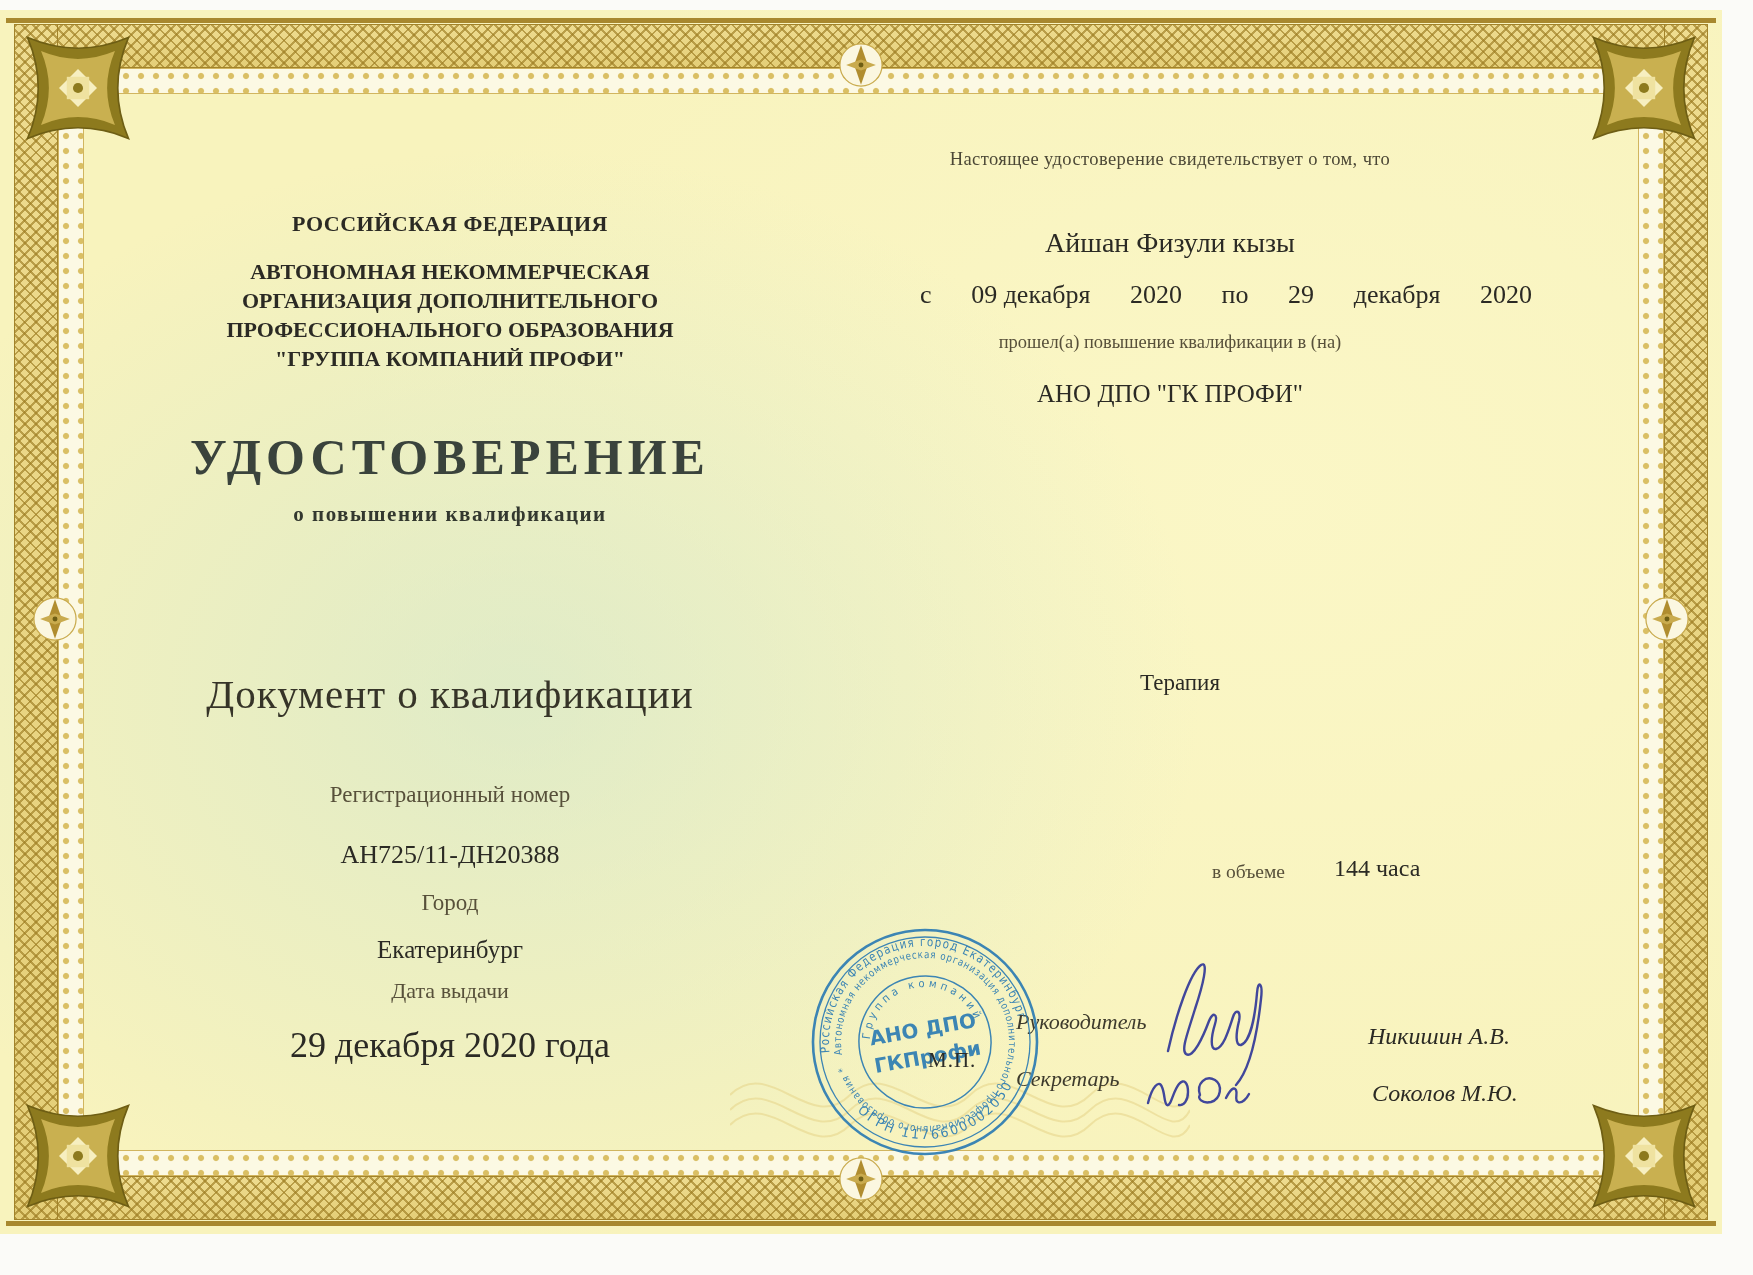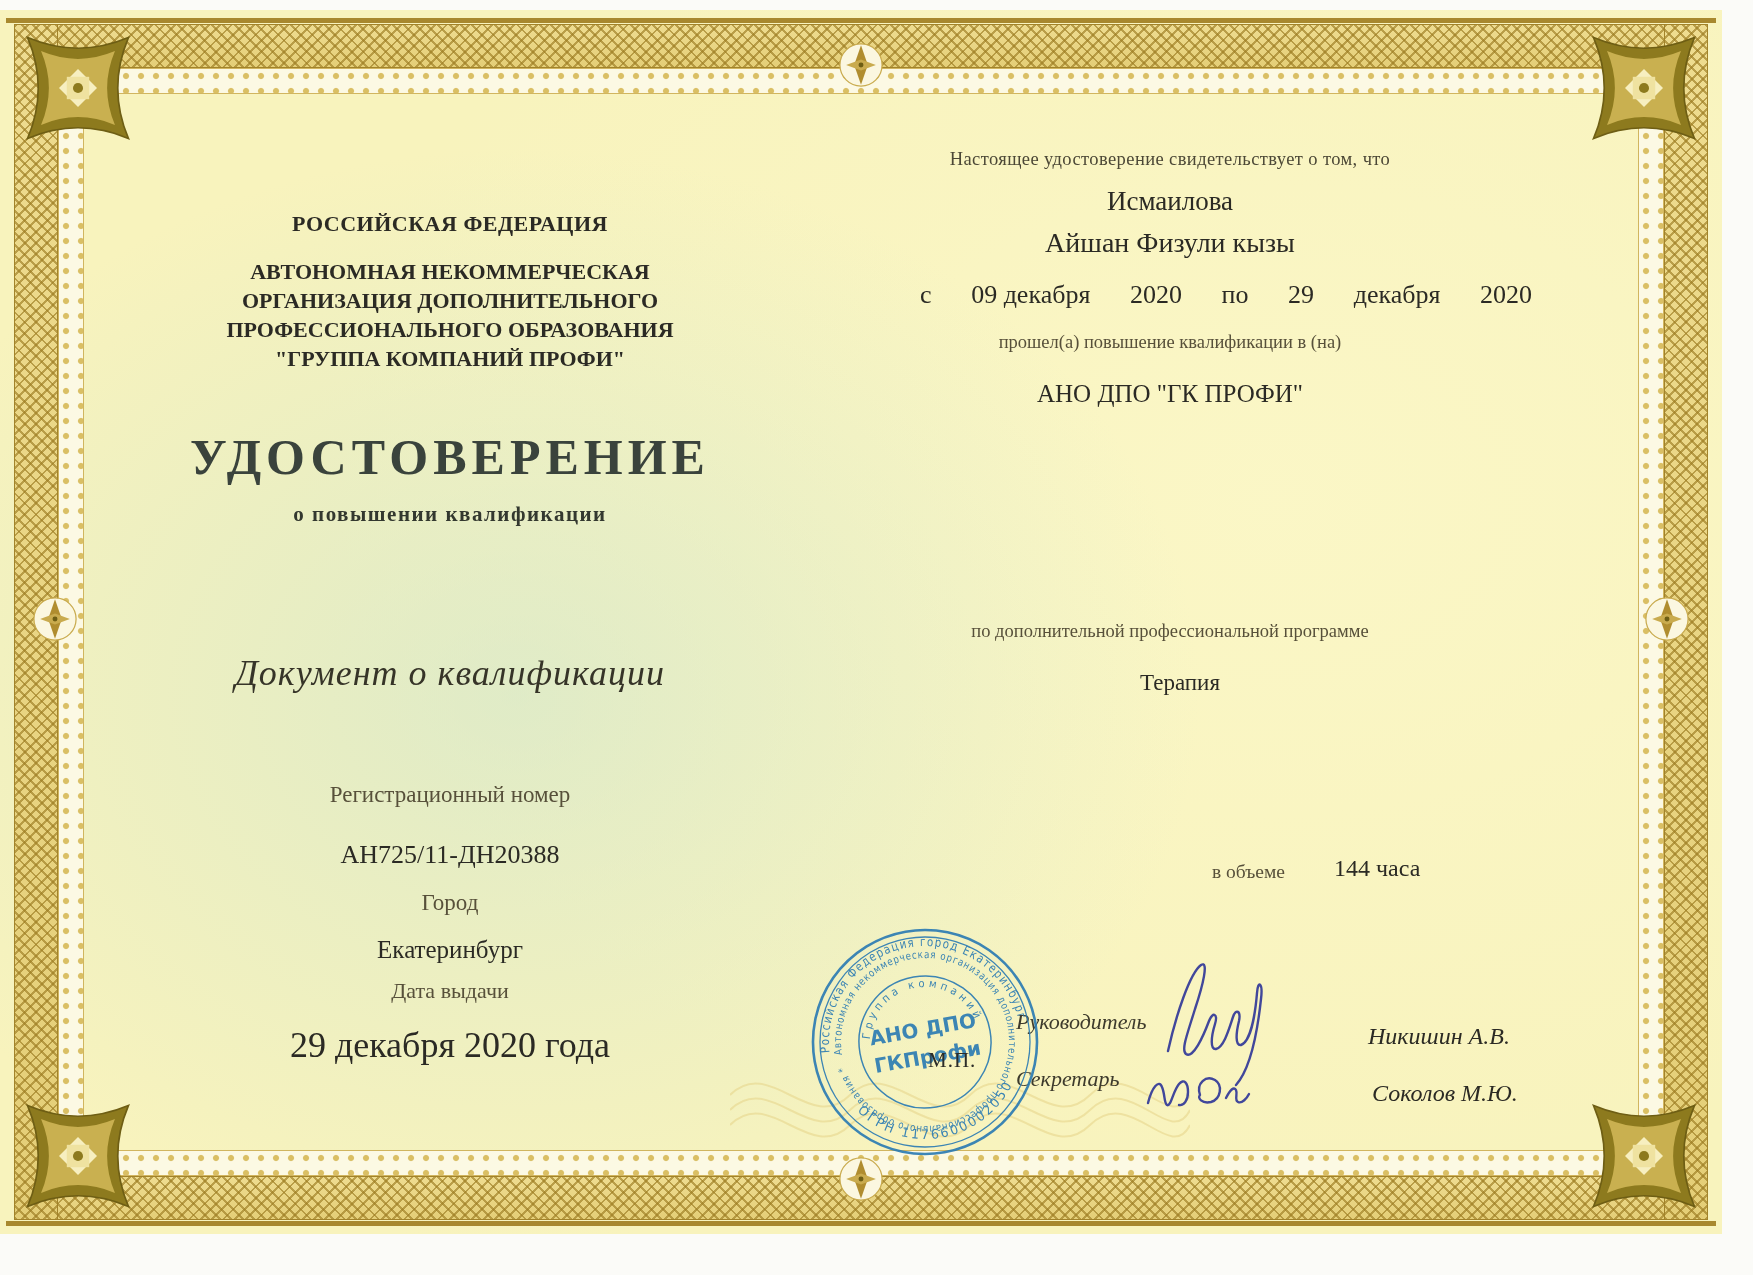--- a/index.html
+++ b/index.html
@@ -49,21 +49,21 @@
   .tb{position:absolute;white-space:nowrap;}
   .colL{left:90px;width:720px;text-align:center;}
   .colR{left:860px;width:620px;text-align:center;}
   .ink{color:#2b2a24;}
   .olive{color:#57503a;}
   .country{top:201px;font-size:22px;font-weight:bold;letter-spacing:.5px;color:#2b2a24;}
   .org{top:247px;font-size:22px;font-weight:bold;line-height:29px;color:#2b2a24;}
   .title{top:418px;font-size:50px;font-weight:bold;letter-spacing:5px;color:#3a433c;}
   .subtitle{top:492px;font-size:21px;font-weight:bold;letter-spacing:1.5px;color:#33382f;}
   .docnum{top:554px;font-size:27px;}
-  .dockind{top:642px;font-size:36px;font-style:italic;color:#363428;letter-spacing:1px;}
+  .dockind{top:660px;font-size:41px;color:#363428;letter-spacing:1px;}
   .reglabel{top:772px;font-size:23px;}
   .regnum{top:830px;font-size:26px;}
   .citylabel{top:880px;font-size:23px;}
   .city{top:926px;font-size:25px;}
   .datelabel{top:968px;font-size:22px;}
   .issuedate{top:1014px;font-size:36px;}
   .statement{top:139px;font-size:18.5px;color:#4c4836;letter-spacing:.4px;}
   .surname{top:176px;font-size:27px;}
   .holder{top:217px;font-size:28px;}
   .period{top:270px;left:920px;width:612px;display:flex;justify-content:space-between;font-size:26px;color:#2b2a24;}
@@ -165,34 +165,32 @@
   <div class="tb colL subtitle">о повышении квалификации</div>
   <div class="tb colL dockind">Документ о квалификации</div>
   <div class="tb colL reglabel olive">Регистрационный номер</div>
   <div class="tb colL regnum ink">АН725/11-ДН20388</div>
   <div class="tb colL citylabel olive">Город</div>
   <div class="tb colL city ink">Екатеринбург</div>
   <div class="tb colL datelabel olive">Дата выдачи</div>
   <div class="tb colL issuedate ink">29 декабря 2020 года</div>
 
   <div class="tb colR statement">Настоящее удостоверение свидетельствует о том, что</div>
-  <div class="tb colR surname ink">Исмаилова</div>
   <div class="tb colR holder ink">Айшан Физули кызы</div>
   <div class="tb period">
     <span>с</span>
     <span>09 декабря</span>
     <span>2020</span>
     <span>по</span>
     <span>29</span>
     <span>декабря</span>
     <span>2020</span>
   </div>
   <div class="tb colR completed olive">прошел(а) повышение квалификации в (на)</div>
   <div class="tb colR institution ink">АНО ДПО "ГК ПРОФИ"</div>
-  <div class="tb colR proglabel olive">по дополнительной профессиональной программе</div>
   <div class="tb program ink" style="text-align:center">Терапия</div>
   <div class="tb vollabel olive">в объеме</div>
   <div class="tb volume ink">144 часа</div>
 
   <div class="tb role r1">Руководитель</div>
   <div class="tb role r2">Секретарь</div>
   <div class="tb signname n1">Никишин А.В.</div>
   <div class="tb signname n2">Соколов М.Ю.</div>
 
   <svg class="stamp" viewBox="-132 -132 264 264">

